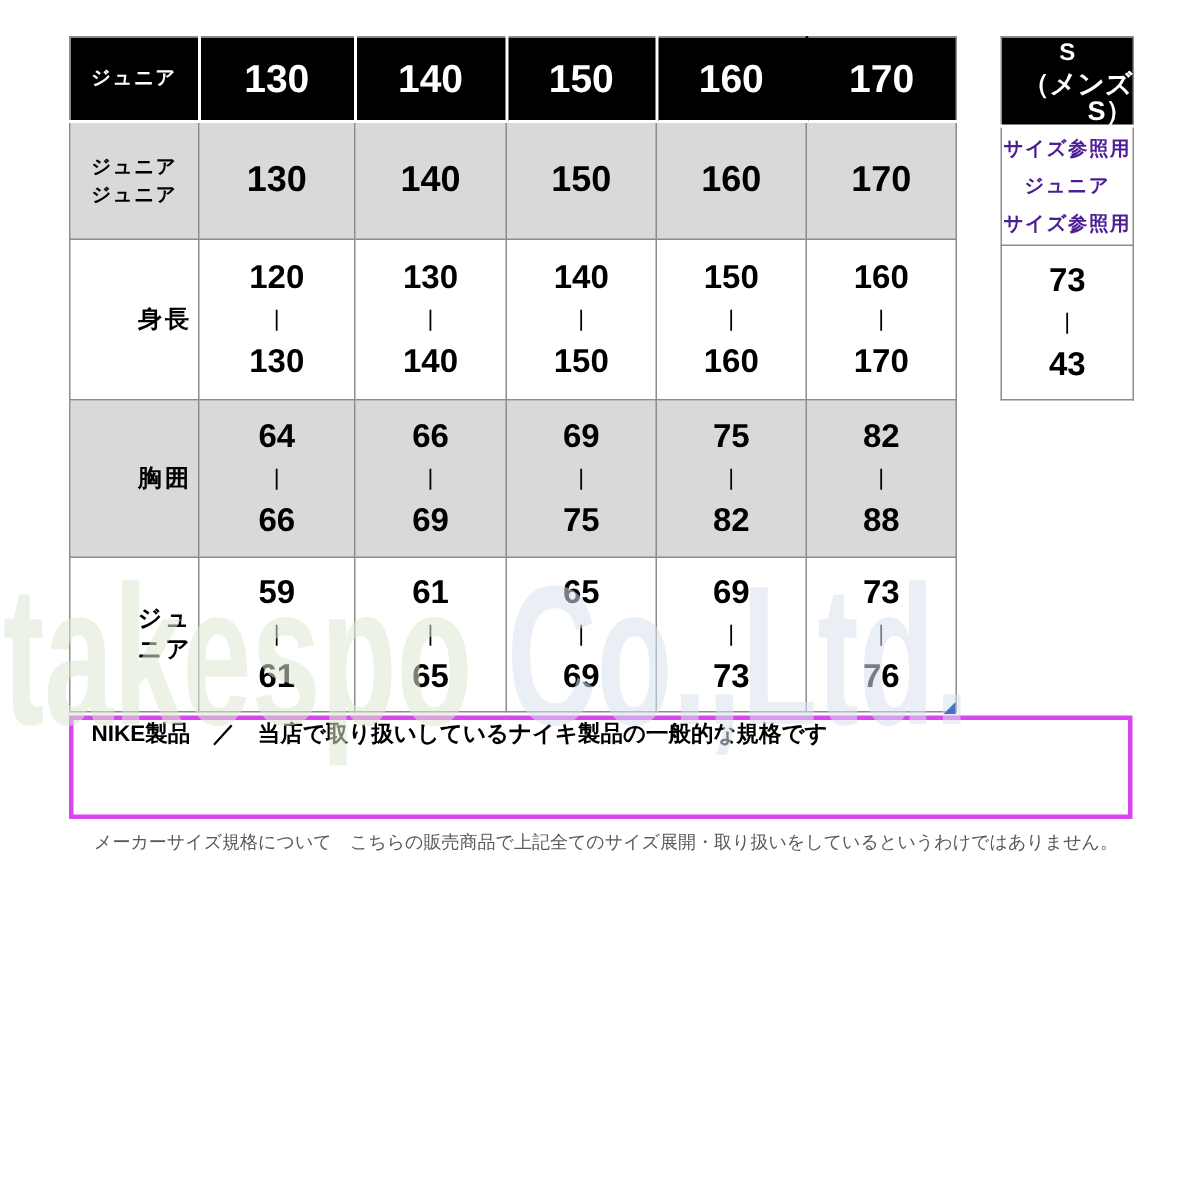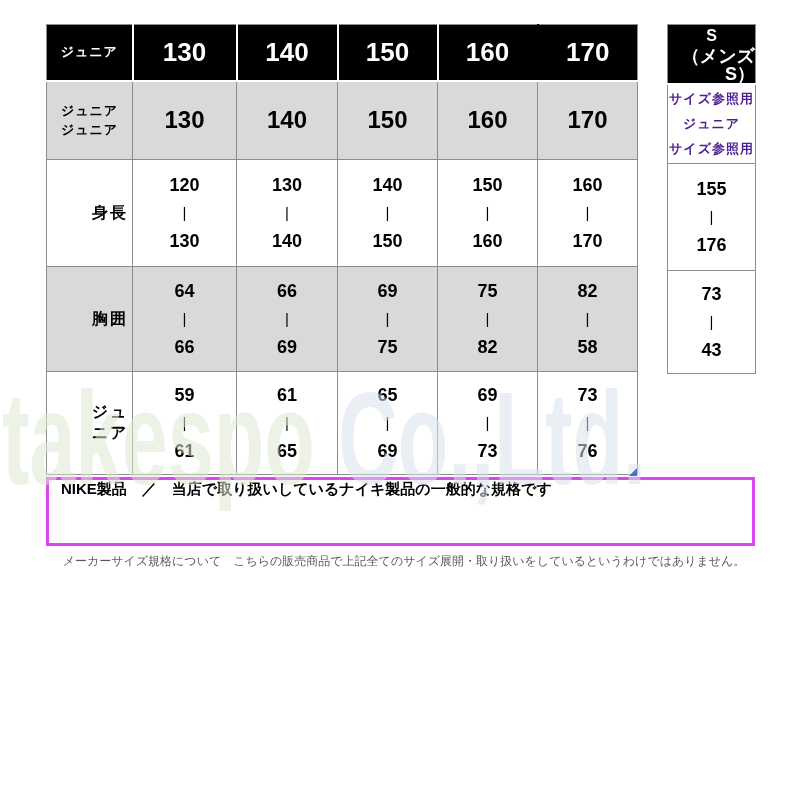--- a/index.html
+++ b/index.html
@@ -26,21 +26,21 @@
   .main tr.h1 th.nosep{border-left:2px solid #000;}
 
   .gray{background:#d9d9d9;}
   .white{background:#ffffff;}
 
   .alias-label span{display:block;font-size:13px;line-height:19px;letter-spacing:1px;}
   .alias-num{font-size:24px;}
 
   .mlabel{font-size:16px;letter-spacing:2px;padding-left:41px;}
 
-  .range span{display:block;font-size:18px;line-height:30px;}
+  .range span{display:block;font-size:22px;line-height:30px;}
   .range .bar{font-size:15px;line-height:26px;font-weight:normal;}
 
   .s-hdr span{display:block;}
   .s-hdr .s1{font-size:16px;line-height:22px;}
   .s-hdr .s2{font-size:18px;line-height:18px;text-align:right;}
 
   .notice span{display:block;color:#4c1d95;font-size:13px;line-height:25px;letter-spacing:1px;}
 
   .nikebox{
     position:absolute;left:46px;top:461px;width:709px;height:69px;
@@ -146,21 +146,21 @@
           <span>75</span>
         </td>
         <td class="gray range">
           <span>75</span>
           <span class="bar">|</span>
           <span>82</span>
         </td>
         <td class="gray range">
           <span>82</span>
           <span class="bar">|</span>
-          <span>58</span>
+          <span>88</span>
         </td>
       </tr>
       <tr class="h5">
         <td class="white mlabel">ジュニア</td>
         <td class="white range">
           <span>59</span>
           <span class="bar">|</span>
           <span>61</span>
         </td>
         <td class="white range">
@@ -198,27 +198,20 @@
           <span class="s2">（メンズS）</span>
         </th>
       </tr>
       <tr class="h2">
         <td class="white notice">
           <span>サイズ参照用</span>
           <span>ジュニア</span>
           <span>サイズ参照用</span>
         </td>
       </tr>
-      <tr class="h3">
-        <td class="white range">
-          <span>155</span>
-          <span class="bar">|</span>
-          <span>176</span>
-        </td>
-      </tr>
       <tr class="h5">
         <td class="white range">
           <span>73</span>
           <span class="bar">|</span>
           <span>43</span>
         </td>
       </tr>
     </tbody>
   </table>
 

